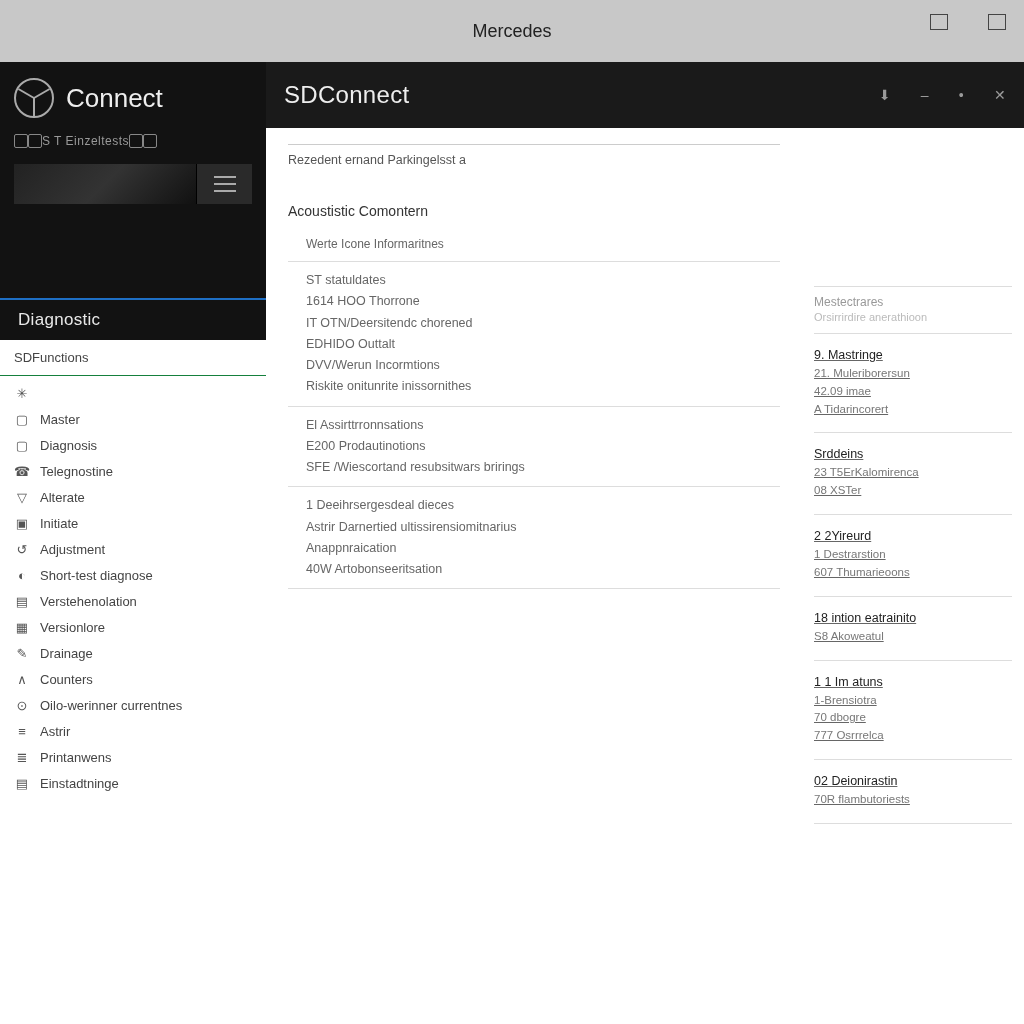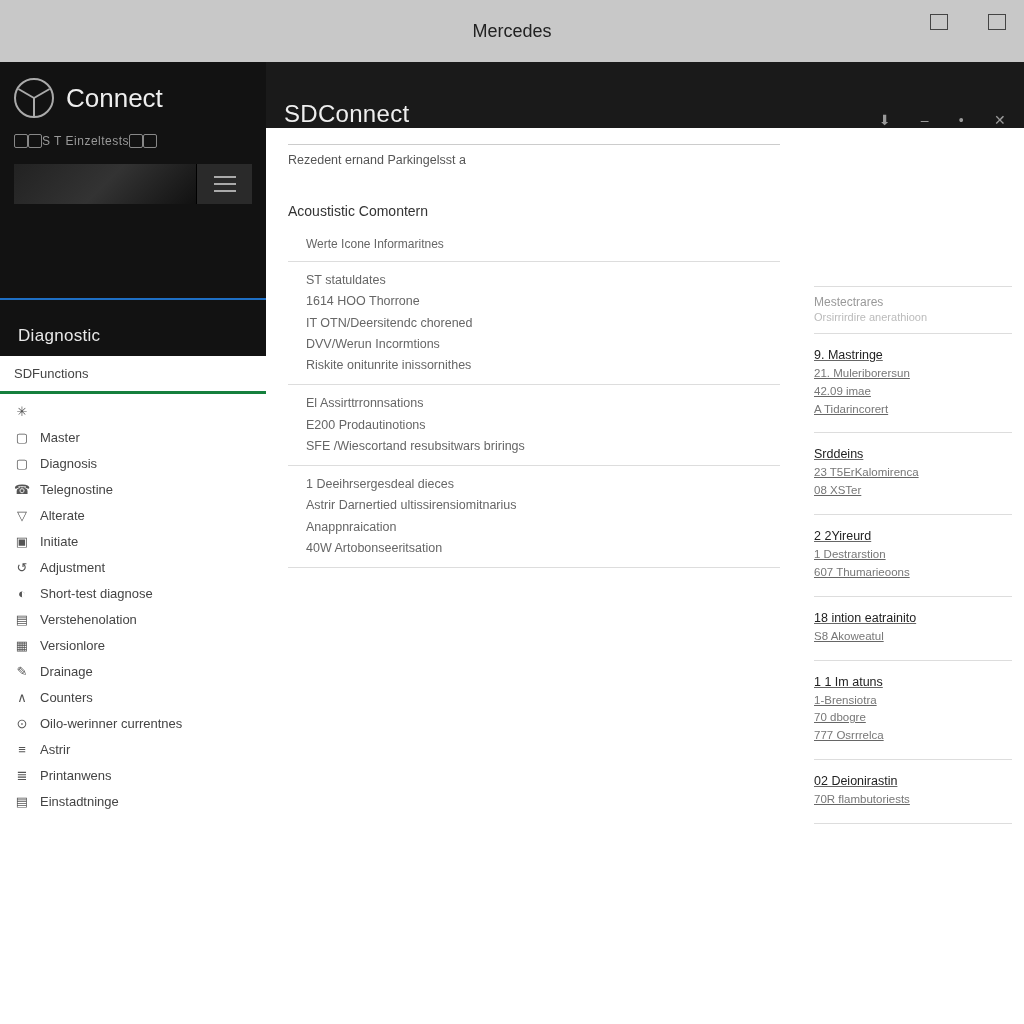--- a/index.html
+++ b/index.html
@@ -49,29 +49,29 @@
   border-left: 1px solid #000;
 }
 .vehicle-card .btn .bars {
   width: 22px; height: 16px; display: flex; flex-direction: column; justify-content: space-between;
 }
 .vehicle-card .btn .bars span { height: 2px; background: #aaa; display: block; }
 
 .divider-blue { height: 2px; background: #1e6fc5; margin: 80px 0 0 0; }
 
 .section-title {
-  padding: 26px 18px 10px 18px; font-size: 17px; color: #e8e8e8; letter-spacing: 0.3px;
+  padding: 10px 18px 10px 18px; font-size: 17px; color: #e8e8e8; letter-spacing: 0.3px;
 }
 
 .panel {
   background: #fff; color: #333; flex: 1; display: flex; flex-direction: column;
   margin: 0; position: relative;
 }
 .panel .panel-head {
-  padding: 10px 14px; font-size: 13px; color: #444; border-bottom: 3px solid #15803d;
+  padding: 10px 14px; font-size: 13px; color: #444; border-bottom: 1px solid #15803d;
 }
 .nav-list { list-style: none; padding: 4px 0; flex: 1; overflow: hidden; }
 .nav-list li {
   display: flex; align-items: center; gap: 10px; padding: 5px 14px;
   font-size: 13px; color: #444; cursor: pointer;
 }
 .nav-list li .nico {
   width: 16px; height: 16px; display: inline-flex; align-items: center; justify-content: center;
   color: #555; font-size: 13px;
 }
@@ -79,21 +79,21 @@
   height: 6px; background: #e5e5e5; position: relative; margin-top: auto;
 }
 .bottom-progress .bar {
   position: absolute; left: 70px; width: 90px; height: 100%; background: #1e6fc5;
 }
 
 .main {
   flex: 1; background: #fff; display: flex; flex-direction: column; position: relative;
 }
 .main-header {
-  height: 66px; background: #1a1a1a; color: #eee; display: flex; align-items: flex-end;
+  height: 66px; background: #1a1a1a; color: #eee; display: flex; align-items: center;
   padding: 0 18px; font-size: 24px; font-weight: 300; letter-spacing: 0.3px;
 }
 .main-header .actions { margin-left: auto; display: flex; gap: 30px; color: #bbb; font-size: 14px; }
 .main-header .actions span { opacity: .8; }
 
 .content-wrap { display: flex; flex: 1; }
 .content-left { flex: 1; padding: 16px 22px; }
 .content-left .rule { height: 1px; background: #ccc; margin-bottom: 8px; }
 .crumb { font-size: 12.5px; color: #555; margin-bottom: 36px; }
 .subhead { font-size: 14px; color: #333; margin-bottom: 18px; }
@@ -243,20 +243,21 @@
       <div class="content-left">
         <div class="rule"></div>
         <div class="crumb">Rezedent ernand Parkingelsst a</div>
         <div class="subhead">Acoustistic Comontern</div>
         <div class="hint">Werte Icone Informaritnes</div>
 
         <div class="block">
           <div class="row">ST statuldates</div>
           <div class="row">1614 HOO Thorrone</div>
           <div class="row">IT OTN/Deersitendc chorened</div>
+          <div class="row">EDHIDO Outtalt</div>
           <div class="row">DVV/Werun Incormtions</div>
           <div class="row">Riskite onitunrite inissornithes</div>
         </div>
         <div class="block">
           <div class="row">El Assirttrronnsations</div>
           <div class="row">E200 Prodautinotions</div>
           <div class="row">SFE /Wiescortand resubsitwars brirings</div>
         </div>
         <div class="block" style="border-bottom:1px solid #ddd;">
           <div class="row">1 Deeihrsergesdeal dieces</div>

